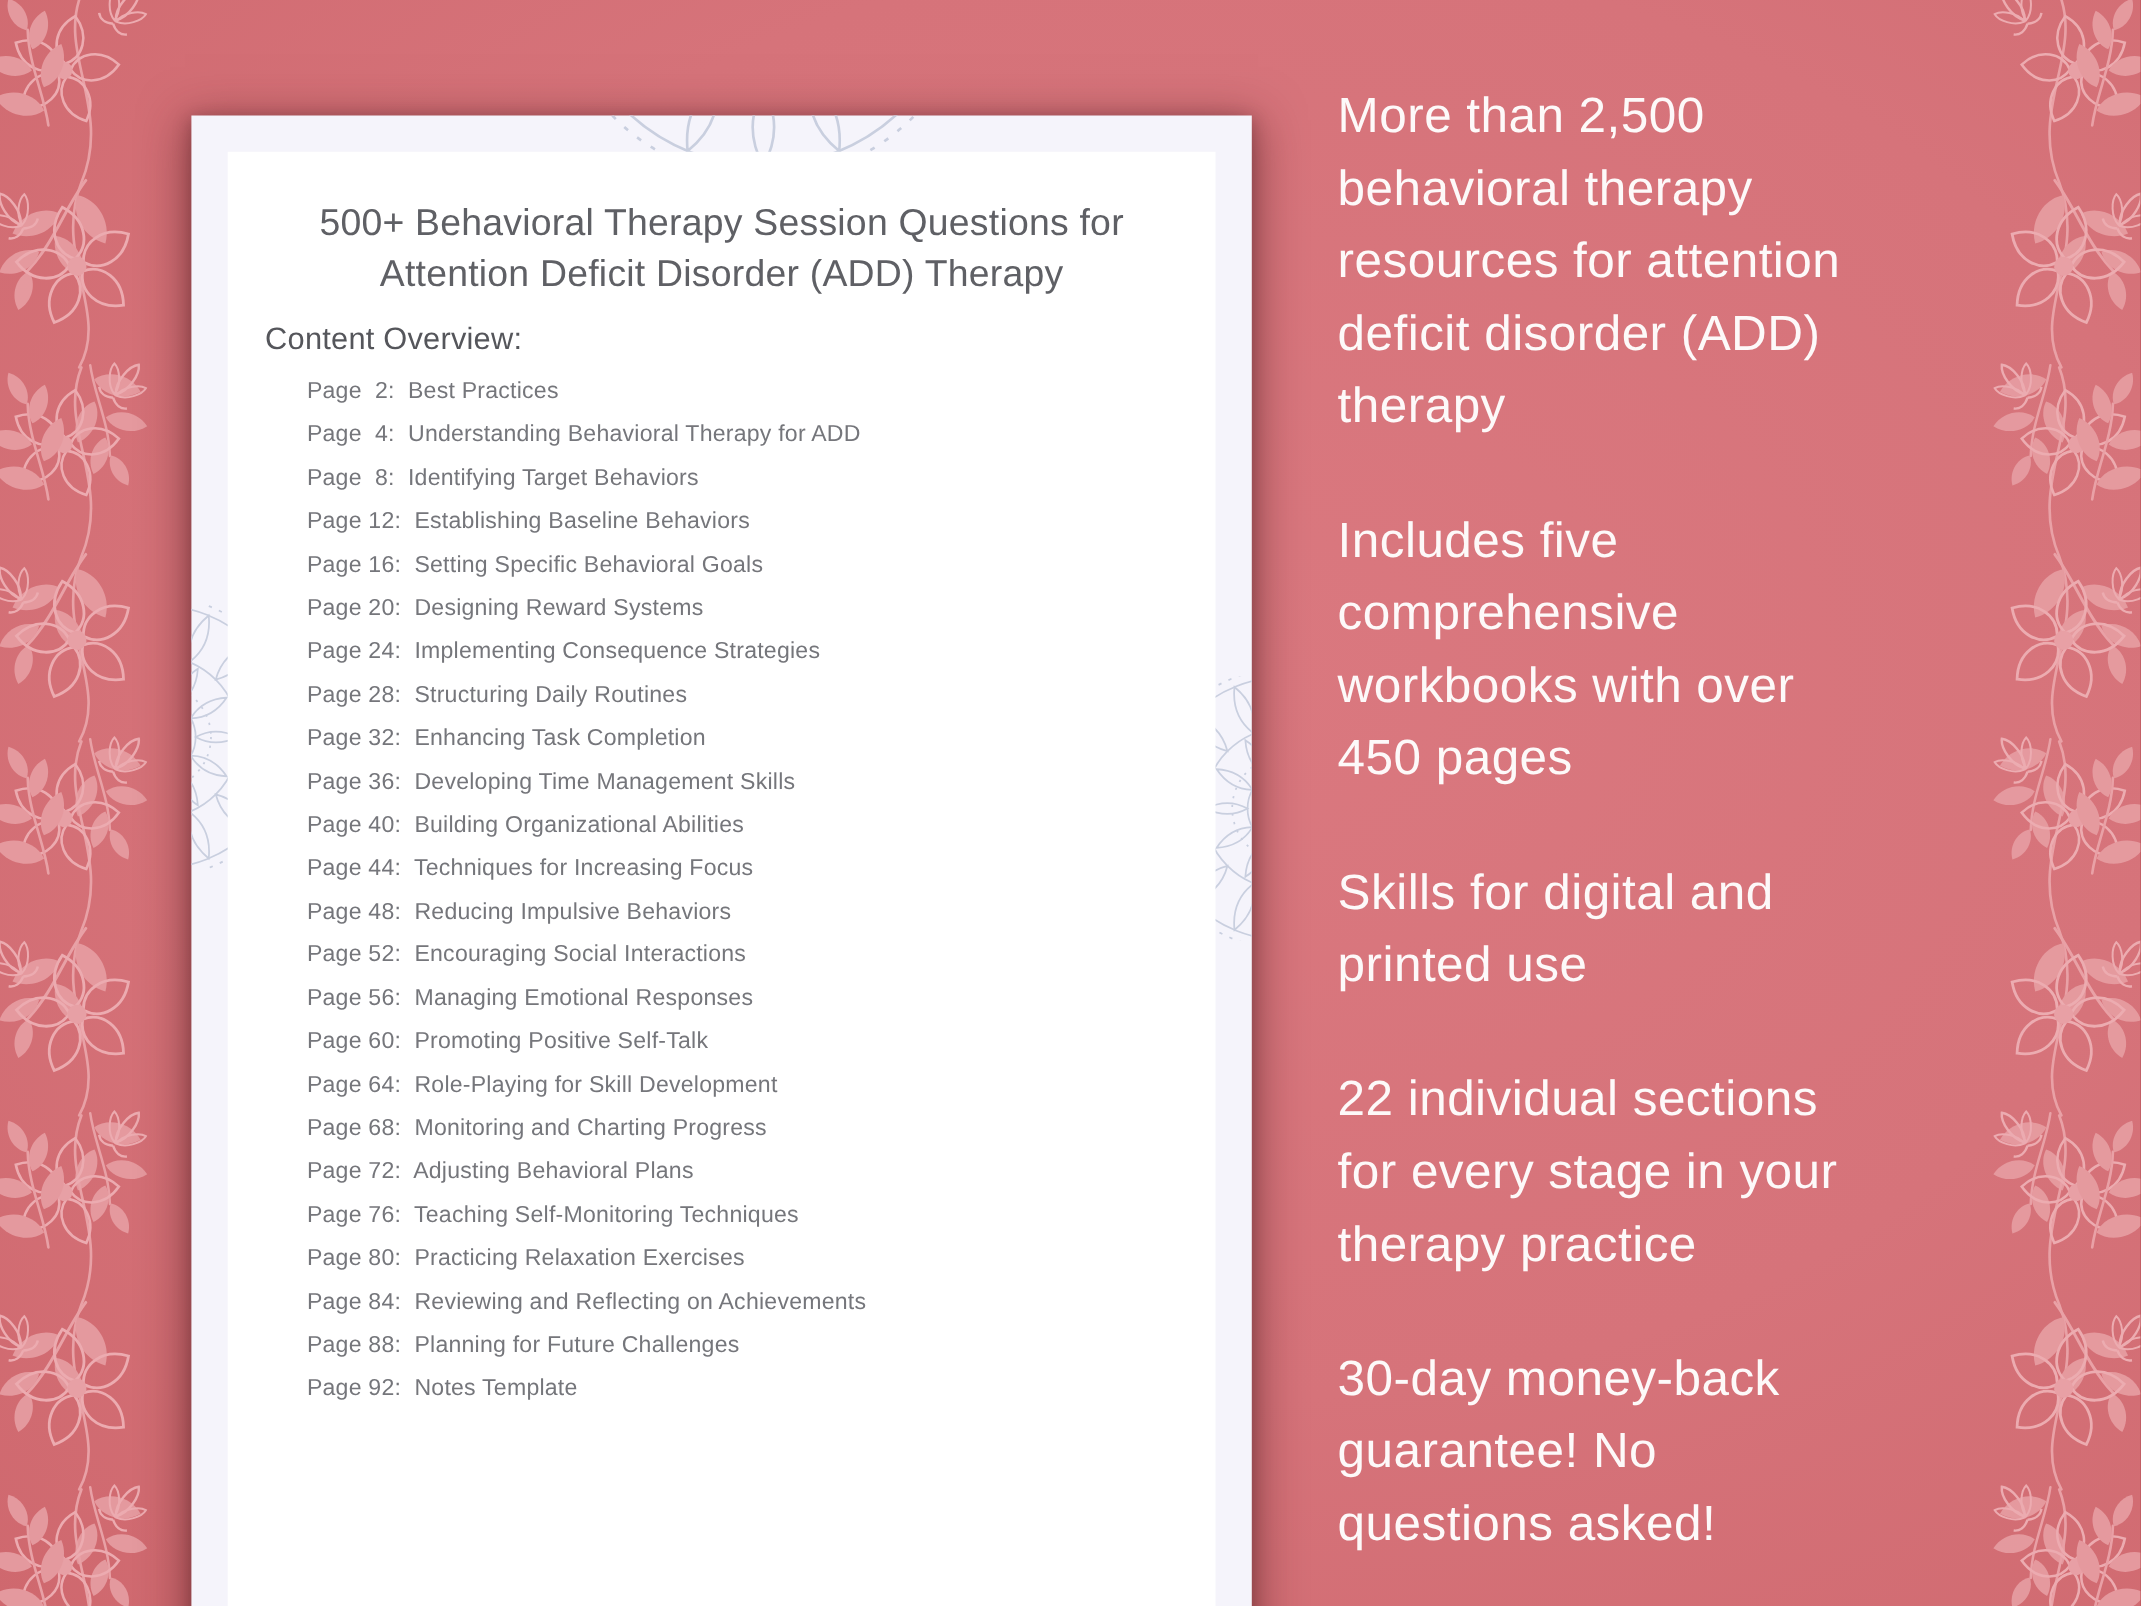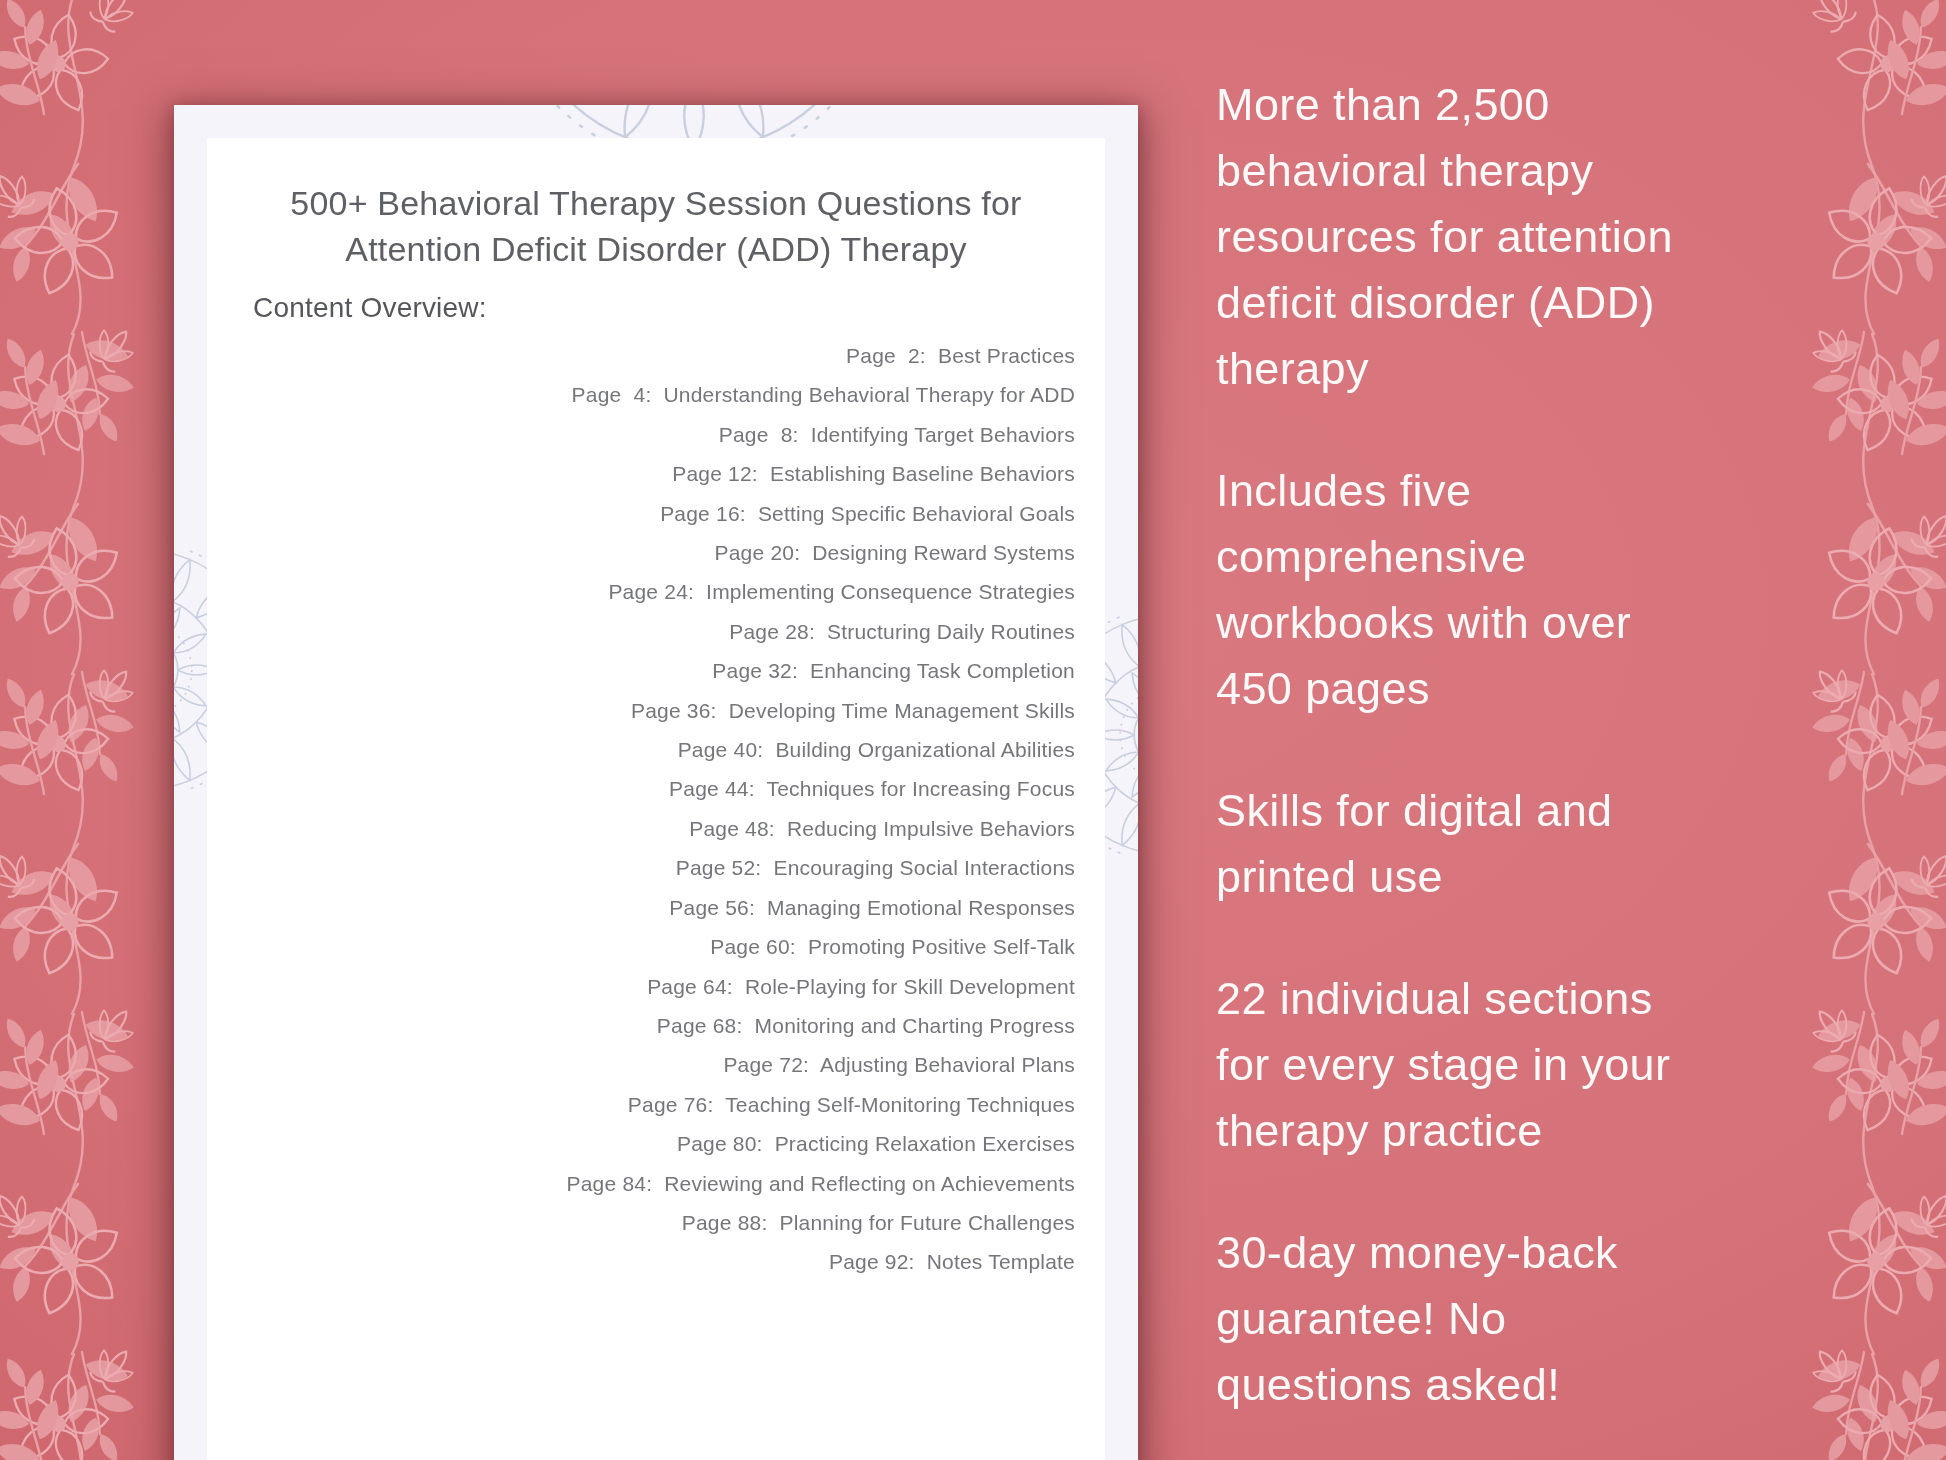--- a/index.html
+++ b/index.html
@@ -34,24 +34,24 @@
     position:absolute;left:33px;top:33px;right:33px;bottom:33px;
     background:#ffffff;
   }
   .doc-title{
     position:absolute;top:42px;left:0;right:0;margin:0;
     text-align:center;white-space:pre-line;
     font-size:34px;line-height:46px;font-weight:400;
     color:#5f6065;letter-spacing:.2px;
   }
   .overview-heading{
-    position:absolute;top:150px;left:46px;
+    position:absolute;top:150px;left:34px;
     font-size:28px;line-height:40px;color:#55565b;letter-spacing:.2px;
   }
-  .toc{position:absolute;top:198px;left:72px;right:30px;text-align:right;}
+  .toc{position:absolute;top:198px;left:72px;right:30px;}
   .toc-entry{
     white-space:pre;
     font-size:21px;line-height:39.4px;
     color:#75767b;letter-spacing:.2px;
   }
 
   
   .marketing{
     position:absolute;left:1216px;top:72px;width:660px;
     color:#fdf9f9;

